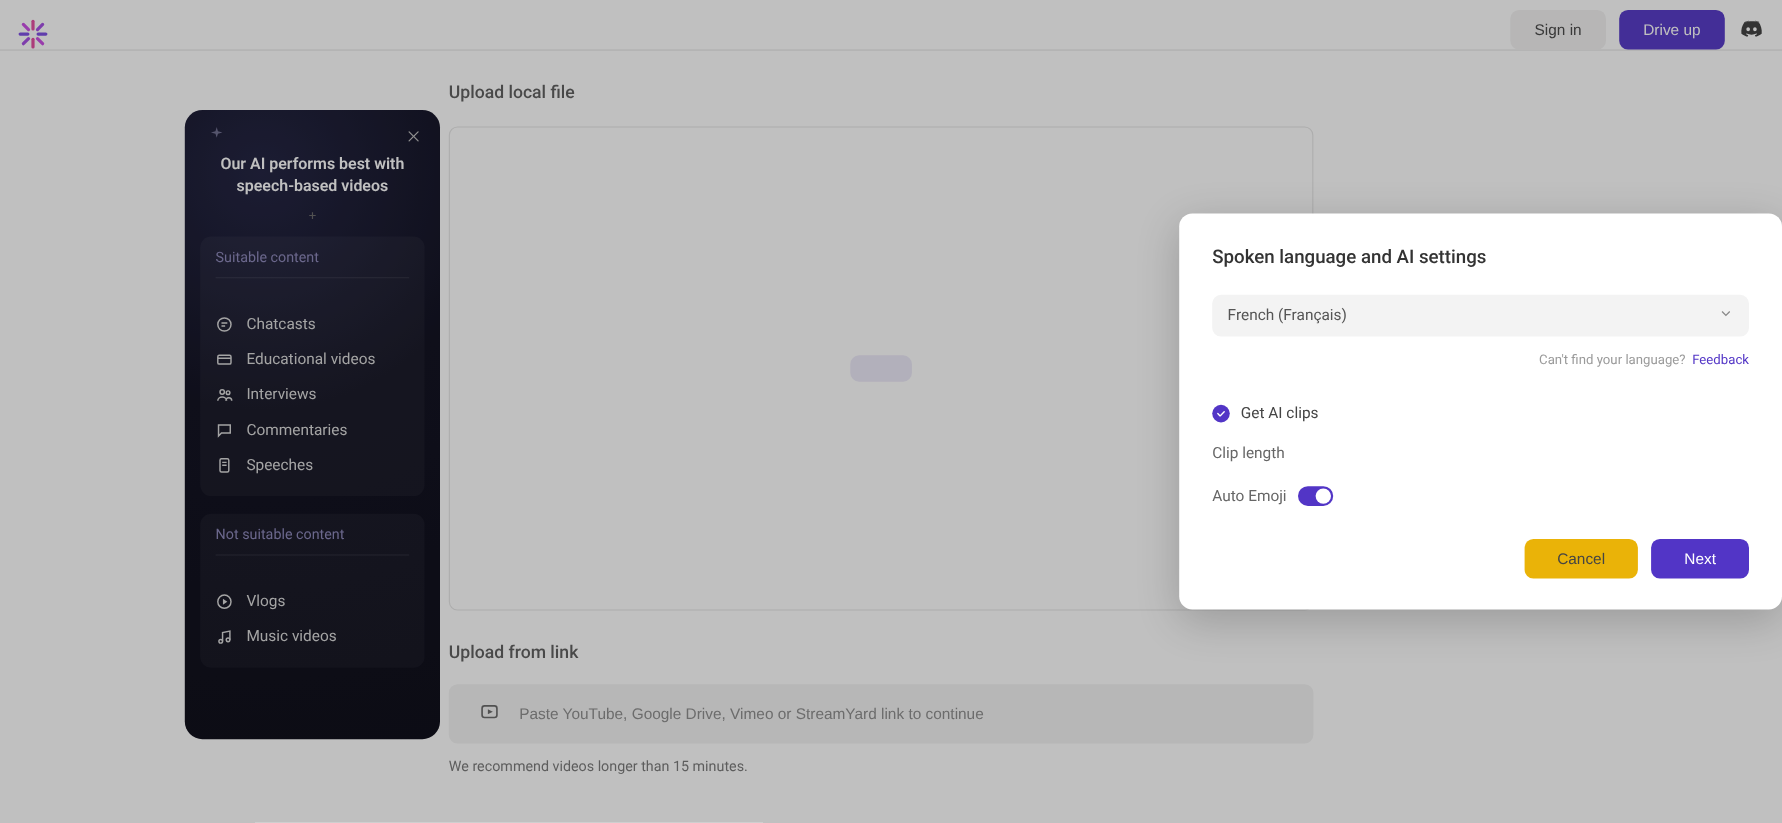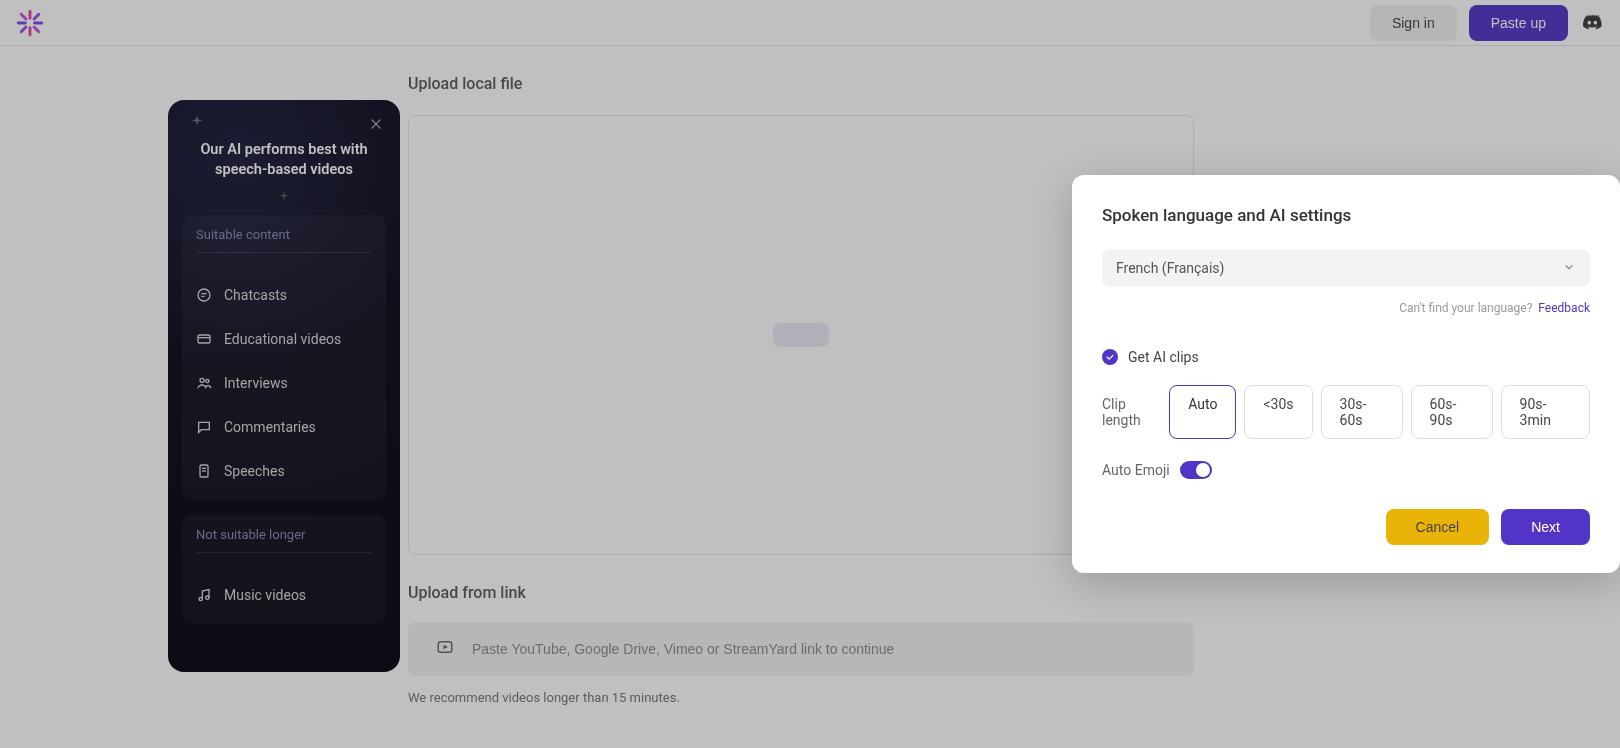--- a/index.html
+++ b/index.html
@@ -7,21 +7,21 @@
       font-family: -apple-system, BlinkMacSystemFont, 'Segoe UI', Roboto, sans-serif;
       background: #fff;
       width: 1620px;
       height: 748px;
       overflow: hidden;
       position: relative;
     }
     .header {
       height: 46px;
       display: flex;
-      align-items: center;
+      align-items: flex-end;
       justify-content: space-between;
       padding: 0 16px;
       border-bottom: 1px solid #e5e5e5;
     }
     .logo {
       width: 28px; height: 28px;
       display: flex; align-items: center; justify-content: center;
     }
     .header-right {
       display: flex;
@@ -159,21 +159,20 @@
       border-bottom: 1px solid rgba(255,255,255,0.1);
       padding-bottom: 10px;
     }
     .sidebar-item {
       display: flex;
       align-items: center;
       gap: 12px;
       color: #d9d9d9;
       font-size: 14px;
       padding: 8px 0;
-      margin-top: 12px;
     }
     .sidebar-icon {
       width: 16px; height: 16px;
       color: #d9d9d9;
       flex-shrink: 0;
     }
     .overlay {
       position: absolute;
       inset: 0;
       background: rgba(30,30,30,0.28);
@@ -316,21 +315,21 @@
         <line x1="16" y1="12" x2="22" y2="12" stroke="#7b4ae4"></line>
         <line x1="4.5" y1="4.5" x2="8.5" y2="8.5" stroke="#c94ae4"></line>
         <line x1="15.5" y1="15.5" x2="19.5" y2="19.5" stroke="#c94ae4"></line>
         <line x1="4.5" y1="19.5" x2="8.5" y2="15.5" stroke="#a44ae4"></line>
         <line x1="15.5" y1="8.5" x2="19.5" y2="4.5" stroke="#a44ae4"></line>
       </g>
     </svg>
   </div>
   <div class="header-right">
     <button class="btn-signin">Sign in</button>
-    <button class="btn-signup">Paste up</button>
+    <button class="btn-signup">Drive up</button>
     <div class="discord-icon">
       <svg viewBox="0 0 24 24" width="22" height="22" fill="#3c3c3c">
         <path d="M20.3 4.4A19 19 0 0 0 15.9 3l-.2.4c1.7.4 3.2 1.1 4.7 2-1.8-.9-3.6-1.5-5.5-1.7-1.4-.2-2.7-.2-4.1 0C8.9 3.9 7.1 4.5 5.3 5.4c1.5-.9 3-1.6 4.7-2L9.8 3a19 19 0 0 0-4.4 1.4C2.7 8.3 1.9 12.1 2.3 15.9c2 1.5 4 2.4 5.9 3l.9-1.5c-.8-.3-1.6-.7-2.3-1.2l.6-.4c3.2 1.5 6.7 1.5 9.9 0l.6.4c-.7.5-1.5.9-2.3 1.2l.9 1.5c2-.6 3.9-1.5 5.9-3 .5-4.4-.8-8.2-3.1-11.5zM9 13.6c-1 0-1.8-.9-1.8-2s.8-2 1.8-2 1.8.9 1.8 2-.8 2-1.8 2zm6.7 0c-1 0-1.8-.9-1.8-2s.8-2 1.8-2 1.8.9 1.8 2-.8 2-1.8 2z"></path>
       </svg>
     </div>
   </div>
 </div>
 
 <div class="main-content">
   <div class="section-title">Upload local file</div>
@@ -396,21 +395,28 @@
     <div class="sidebar-item">
       <span class="sidebar-icon"><svg viewBox="0 0 24 24" width="16" height="16" fill="none" stroke="currentColor" stroke-width="2">
             <rect x="6" y="3" width="12" height="18" rx="2"></rect>
             <line x1="9" y1="8" x2="15" y2="8"></line>
             <line x1="9" y1="12" x2="15" y2="12"></line>
           </svg></span>
       <span>Speeches</span>
     </div>
   </div>
   <div class="sidebar-section">
-    <div class="sidebar-section-title">Not suitable longer</div>
+    <div class="sidebar-section-title">Not suitable content</div>
+    <div class="sidebar-item">
+      <span class="sidebar-icon"><svg viewBox="0 0 24 24" width="16" height="16" fill="none" stroke="currentColor" stroke-width="2">
+            <circle cx="12" cy="12" r="9"></circle>
+            <polygon points="10,8 16,12 10,16" fill="currentColor" stroke="none"></polygon>
+          </svg></span>
+      <span>Vlogs</span>
+    </div>
     <div class="sidebar-item">
       <span class="sidebar-icon"><svg viewBox="0 0 24 24" width="16" height="16" fill="none" stroke="currentColor" stroke-width="2">
             <circle cx="7" cy="18" r="2.5"></circle>
             <circle cx="17" cy="16" r="2.5"></circle>
             <path d="M9.5 18V6l10-2v12"></path>
           </svg></span>
       <span>Music videos</span>
     </div>
   </div>
 </div>
@@ -433,27 +439,20 @@
     <div class="check-row">
       <div class="check-circle">
         <svg viewBox="0 0 24 24" width="10" height="10" stroke="#fff" stroke-width="3" fill="none" stroke-linecap="round" stroke-linejoin="round">
             <polyline points="5 12 10 17 19 8"></polyline>
           </svg>
       </div>
       <span class="check-row-text">Get AI clips</span>
     </div>
     <div class="clip-row">
       <span class="clip-label">Clip length</span>
-      <div id="clip-options-container" style="display:flex; gap:8px;">
-          <div class="clip-option selected">Auto</div>
-          <div class="clip-option">&lt;30s</div>
-          <div class="clip-option">30s-60s</div>
-          <div class="clip-option">60s-90s</div>
-          <div class="clip-option">90s-3min</div>
-        </div>
     </div>
     <div class="emoji-row">
       <span class="emoji-label">Auto Emoji</span>
       <div class="toggle">
         <div class="toggle-knob"></div>
       </div>
     </div>
     <div class="modal-actions">
       <button class="btn-cancel">Cancel</button>
       <button class="btn-next">Next</button>

